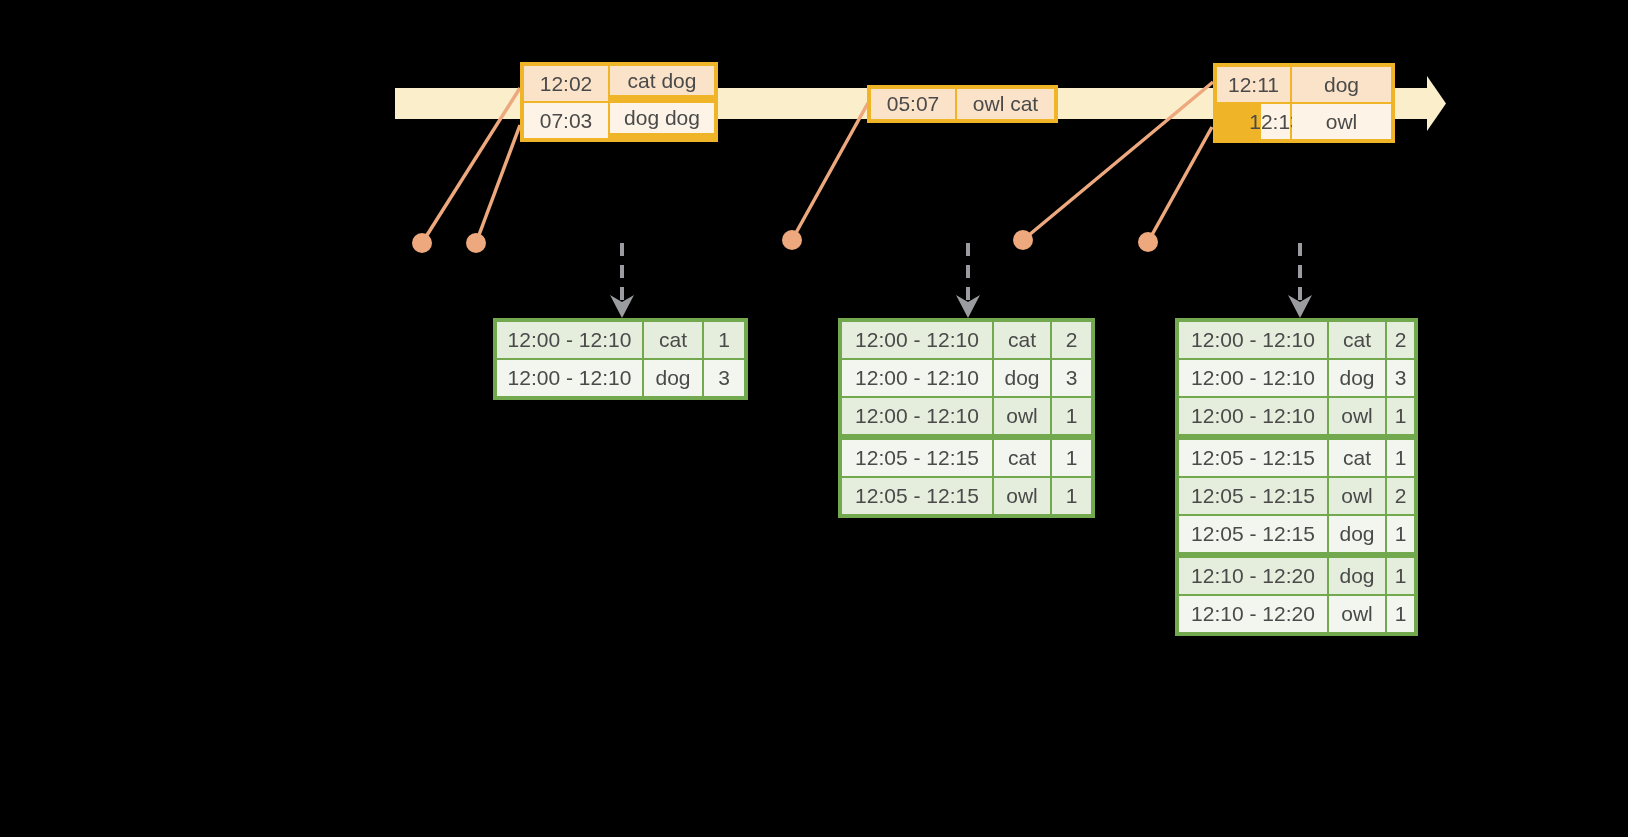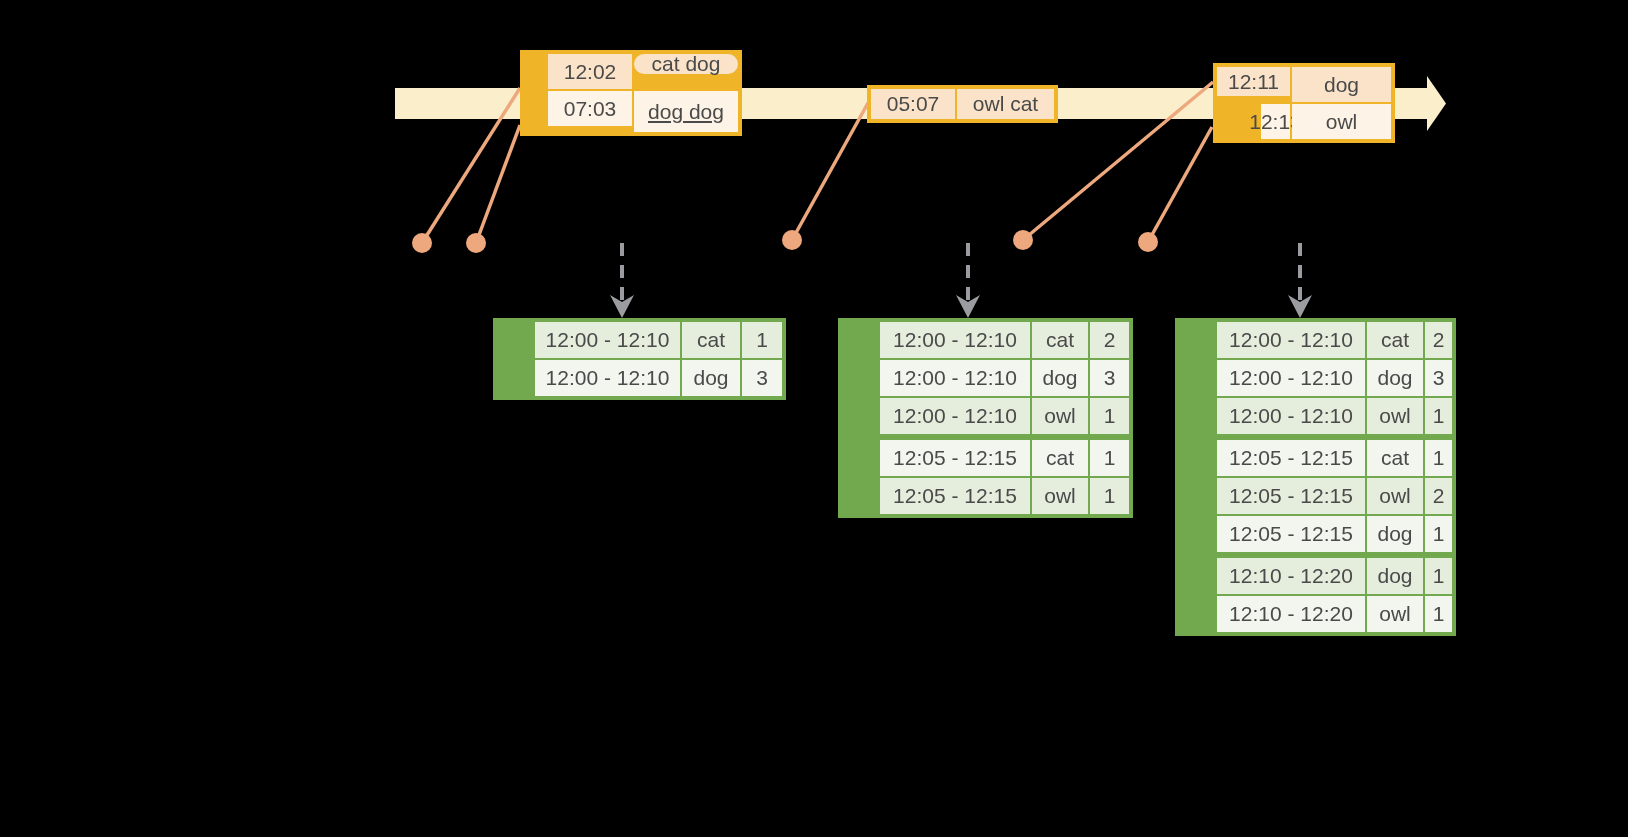--- a/index.html
+++ b/index.html
@@ -9,21 +9,21 @@
     --res-dark:#E5EDDC; --res-light:#F2F6EE;
     --text:#4A4A4A; --gray:#9A9C9F;
   }
   html,body{margin:0;padding:0;background:var(--bg);}
   .figure{position:relative;width:1628px;height:837px;background:var(--bg);overflow:hidden;
           font-family:"Liberation Sans", sans-serif;}
   .figure svg{position:absolute;left:0;top:0;}
   .event-table{position:absolute;display:grid;gap:2px;background:var(--gold);
                border:4px solid var(--gold);}
   .result-table{position:absolute;display:grid;gap:2px;background:var(--green);
-                border:4px solid var(--green);padding-left:38px;}
+                border:4px solid var(--green);}
   .cell{display:flex;align-items:center;justify-content:center;
         font-size:21px;color:var(--text);white-space:nowrap;}
   .group-spacer{grid-column:1 / -1;height:2px;background:var(--green);}
 </style>
 </head>
 <body>
 
 <div class="figure" id="diagram">
     <svg width="1628" height="837" viewBox="0 0 1628 837">
       <rect x="395" y="88" width="1032" height="31" fill="#FBEFCB"></rect>
@@ -44,32 +44,32 @@
       </g>
       <g>
         <line x1="968" y1="243" x2="968" y2="300" stroke="#9A9C9F" stroke-width="4" stroke-dasharray="13 9"></line>
         <polygon points="956,295 968,318 980,295 968,302" fill="#9A9C9F"></polygon>
       </g>
       <g>
         <line x1="1300" y1="243" x2="1300" y2="300" stroke="#9A9C9F" stroke-width="4" stroke-dasharray="13 9"></line>
         <polygon points="1288,295 1300,318 1312,295 1300,302" fill="#9A9C9F"></polygon>
       </g>
     </svg>
-    <div class="event-table" style="left: 520px; top: 50px; grid-template-columns: 84px 104px; padding-left: 24px;">
+    <div class="event-table" style="left: 520px; top: 62px; grid-template-columns: 84px 104px;">
       <div class="cell" style="background: var(--event-dark); height: 35px;">12:02</div>
-      <div class="cell" style="background: var(--event-dark); height: 20px; border-radius: 11px;">cat dog</div>
+      <div class="cell" style="background: var(--event-dark); height: 29px;">cat dog</div>
       <div class="cell" style="background: var(--event-light); height: 35px;">07:03</div>
-      <div class="cell" style="background: var(--event-light); height: 41px; text-decoration: underline;">dog dog</div>
+      <div class="cell" style="background: var(--event-light); height: 30px;">dog dog</div>
     </div>
     <div class="event-table" style="left: 867px; top: 85px; grid-template-columns: 84px 97px;">
       <div class="cell" style="background: var(--event-dark); height: 30px;">05:07</div>
       <div class="cell" style="background: var(--event-dark); height: 30px;">owl cat</div>
     </div>
     <div class="event-table" style="left: 1213px; top: 63px; grid-template-columns: 73px 99px;">
-      <div class="cell" style="background: var(--event-dark); height: 29px;">12:11</div>
+      <div class="cell" style="background: var(--event-dark); height: 35px;">12:11</div>
       <div class="cell" style="background: var(--event-dark); height: 35px;">dog</div>
       <div class="cell" style="background: var(--event-light); height: 35px; margin-left: 44px;">12:13</div>
       <div class="cell" style="background: var(--event-light); height: 35px;">owl</div>
     </div>
     <div class="result-table" style="left: 493px; top: 318px; grid-template-columns: 145px 58px 40px;">
       <div class="cell" style="background: var(--res-dark); height: 36px;">12:00 - 12:10</div>
       <div class="cell" style="background: var(--res-dark); height: 36px;">cat</div>
       <div class="cell" style="background: var(--res-dark); height: 36px;">1</div>
       <div class="cell" style="background: var(--res-light); height: 36px;">12:00 - 12:10</div>
       <div class="cell" style="background: var(--res-light); height: 36px;">dog</div>

